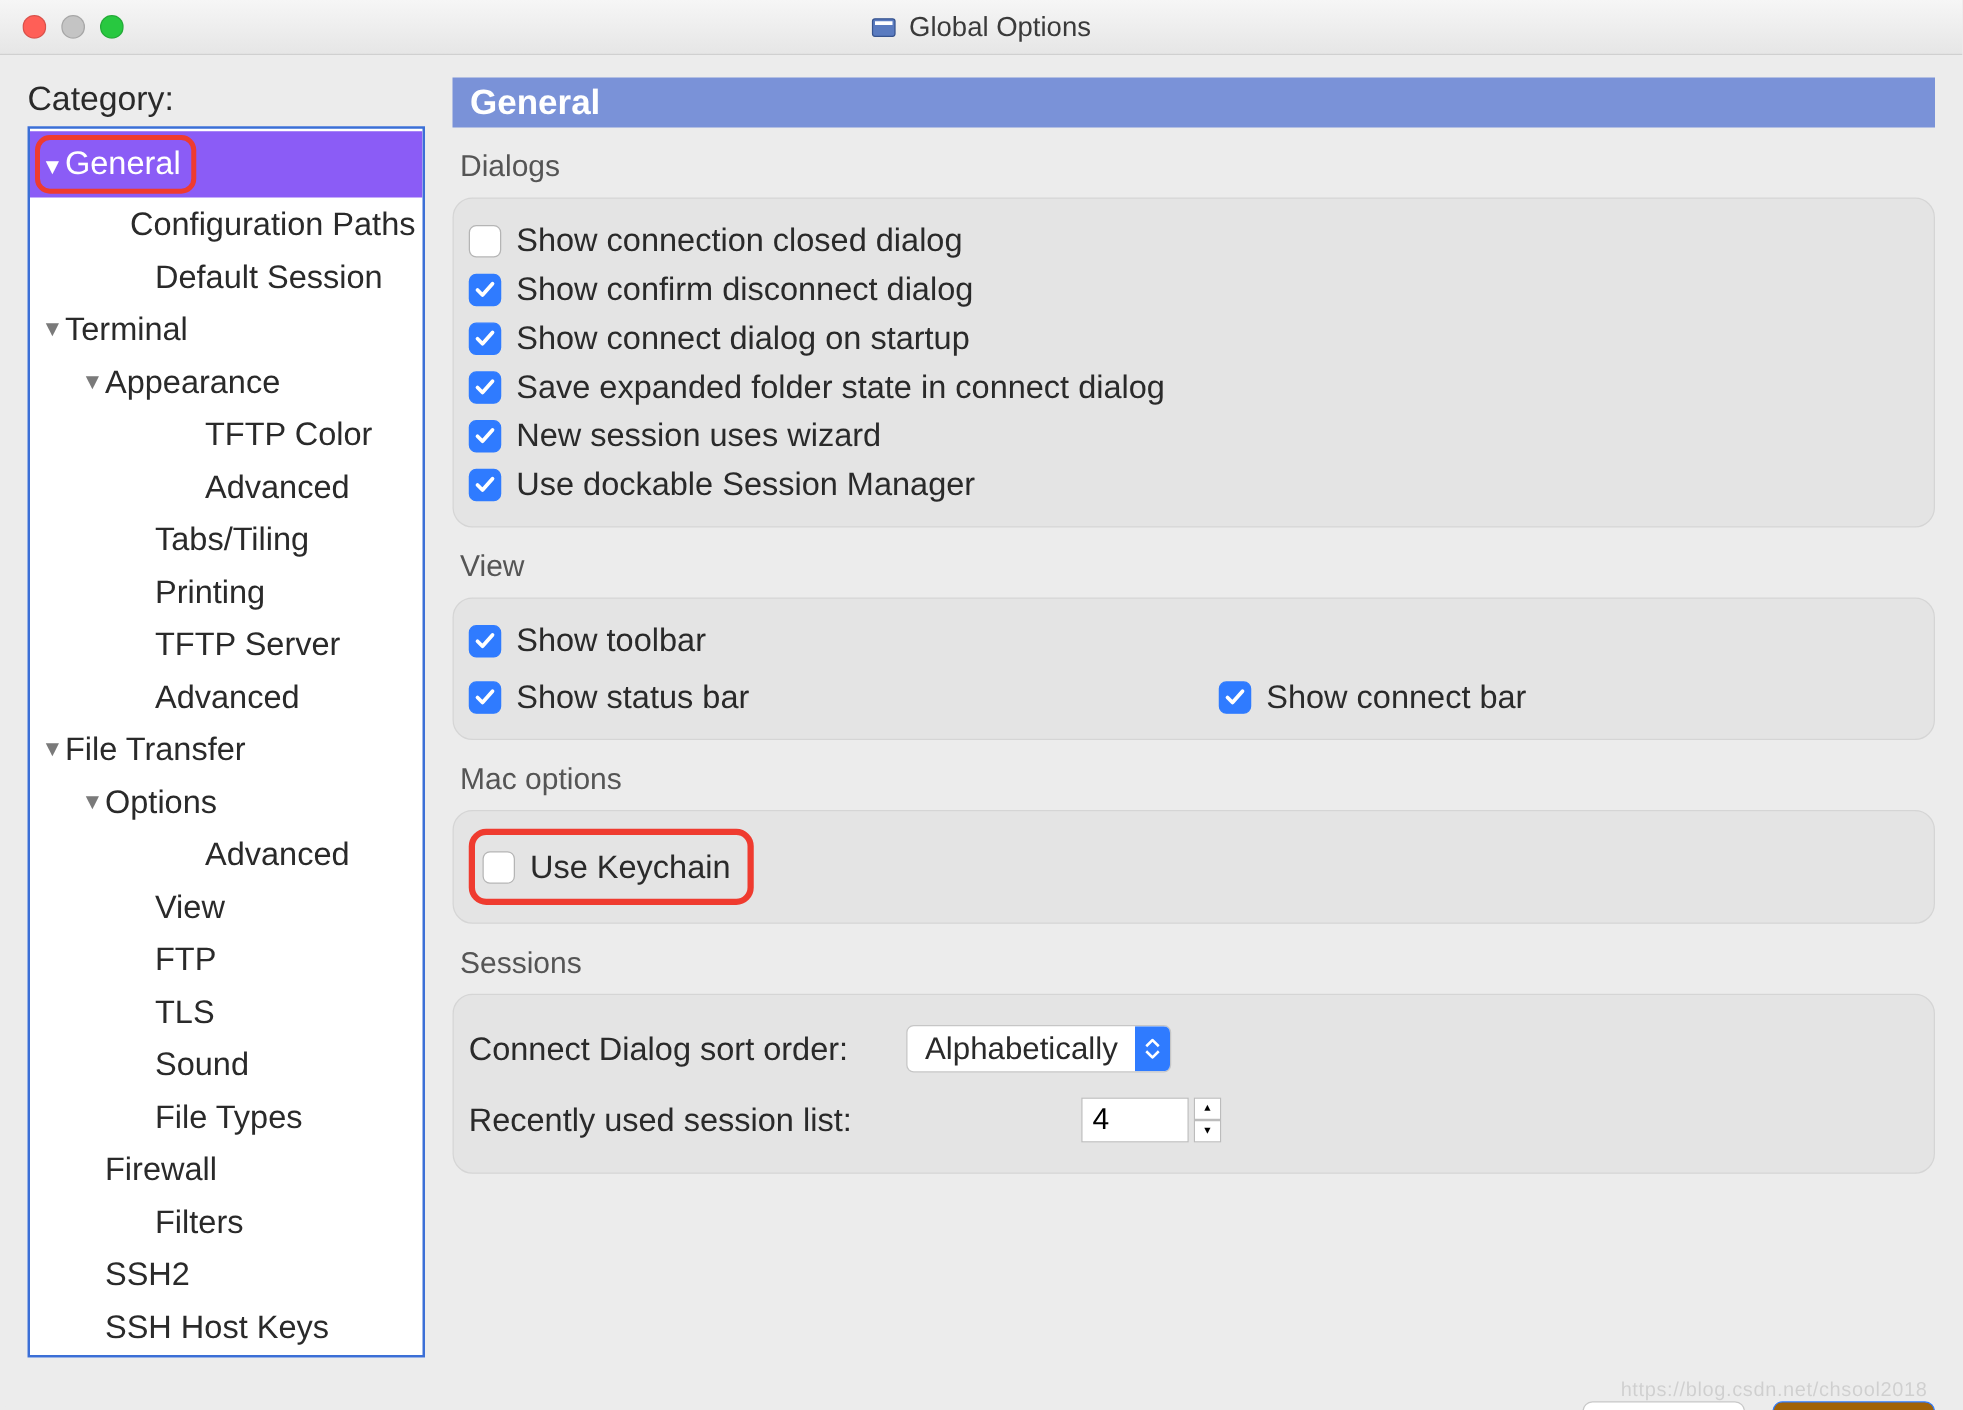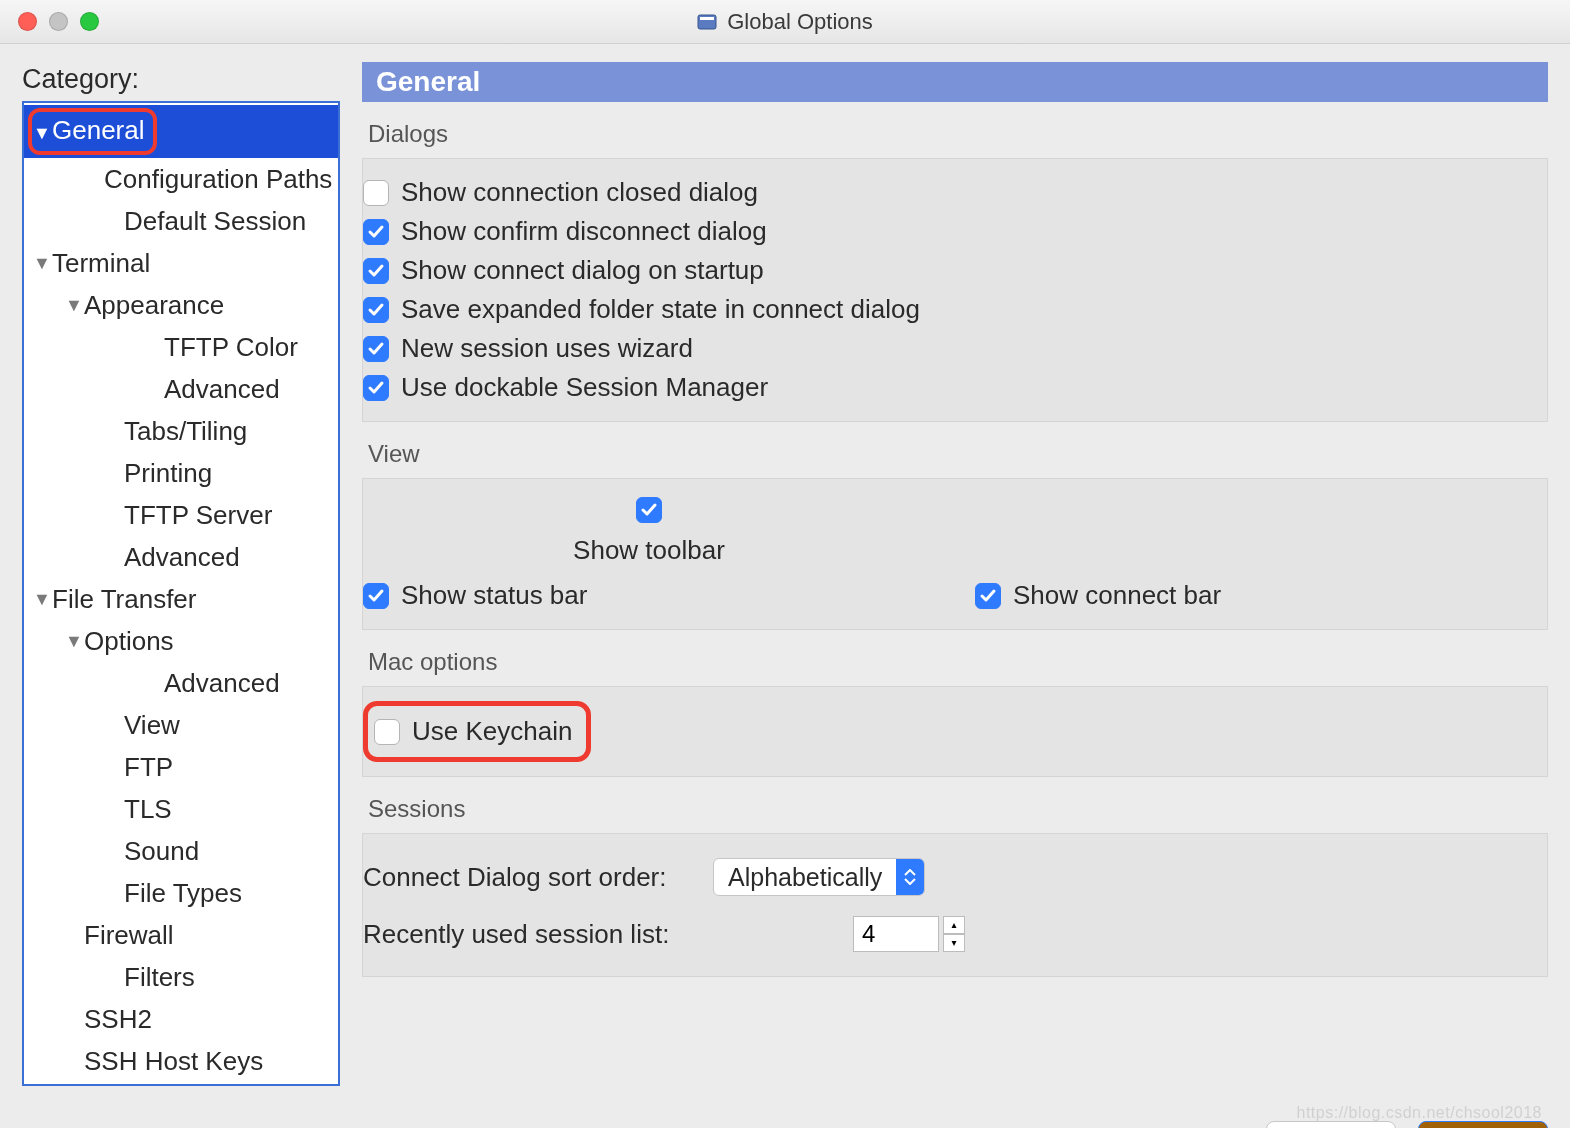--- a/index.html
+++ b/index.html
@@ -82,21 +82,21 @@
       white-space: nowrap;
     }
     .tree-item .chevron {
       width: 20px;
       display: inline-block;
       text-align: center;
       color: #7a7a7a;
       font-size: 18px;
     }
     .tree-item.selected {
-      background: #1d4ed8;
+      background: #8b5cf6;
       color: #fff;
     }
     .tree-item.selected .chevron { color: #fff; }
     .indent-0 { padding-left: 8px; }
     .indent-1 { padding-left: 40px; }
     .indent-2 { padding-left: 80px; }
     .indent-3 { padding-left: 120px; }
     .sel-wrap {
       display:inline-block; 
       border:4px solid #ef3b2f; 
@@ -120,22 +120,22 @@
       margin-top: 8px;
     }
     .group-title {
       font-size: 24px;
       color: #555;
       padding: 10px 6px;
     }
     .group-body {
       background: #e4e4e4;
       border: 1px solid #d5d5d5;
-      border-radius: 0;
-      padding: 14px 0;
+      border-radius: 16px;
+      padding: 14px 12px;
     }
     .check-row {
       display: flex;
       align-items: center;
       gap: 12px;
       padding: 4px 0;
       font-size: 26px;
     }
     .cbox {
       width: 26px; height: 26px;
@@ -415,21 +415,21 @@
               </span>
               <span>Use dockable Session Manager</span>
             </div>
           </div>
       </div>
 
       <div class="group">
         <div class="group-title">View</div>
         <div class="group-body">
           <div class="view-grid" id="group-view">
-              <div class="check-row" style="grid-area: 1 / 1; flex-direction: column;">
+              <div class="check-row" style="grid-area: 1 / 1;">
                 <span class="cbox checked">
                   <svg viewBox="0 0 18 18">
                     <path d="M3 9 L7 13 L15 4" stroke="#fff" stroke-width="3" fill="none" stroke-linecap="round" stroke-linejoin="round"></path>
                   </svg>
                 </span>
                 <span>Show toolbar</span>
               </div>
               <div class="check-row" style="grid-area: 2 / 1;">
                 <span class="cbox checked">
                   <svg viewBox="0 0 18 18">

